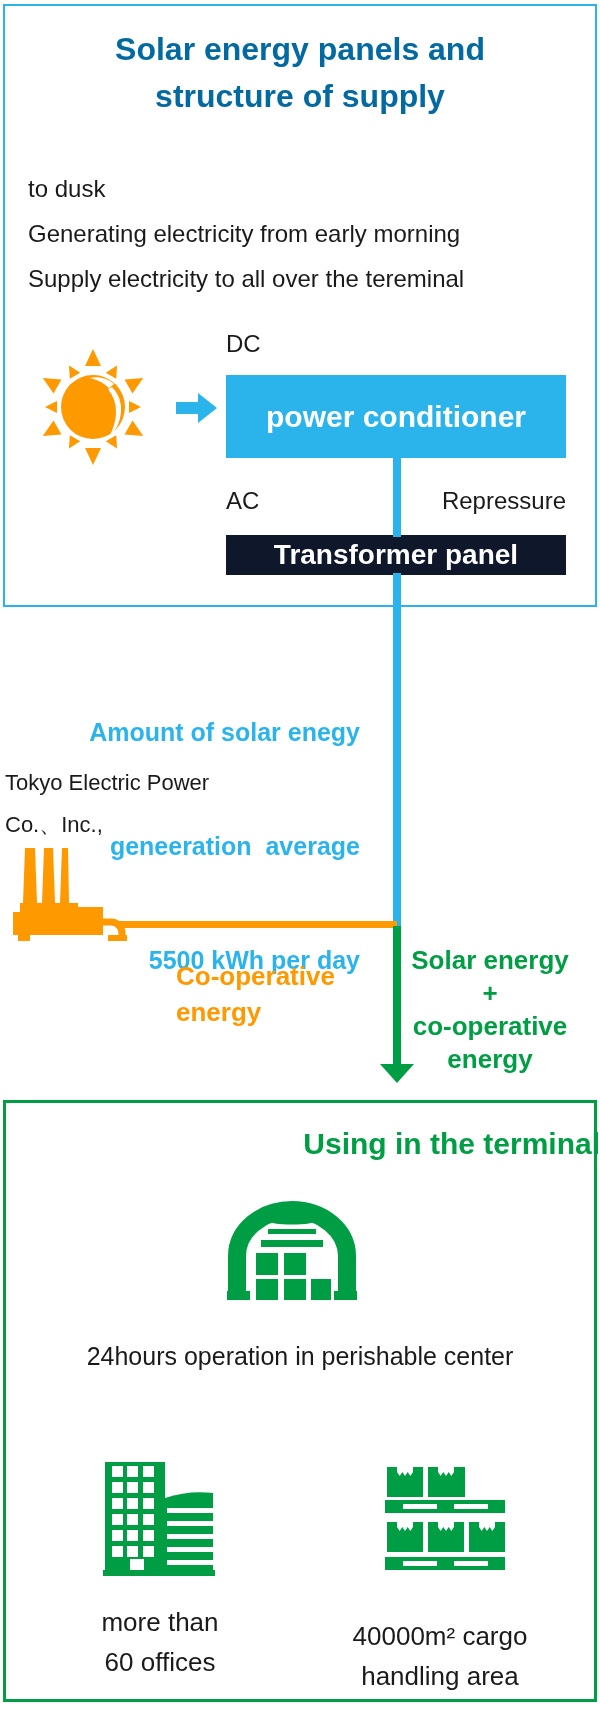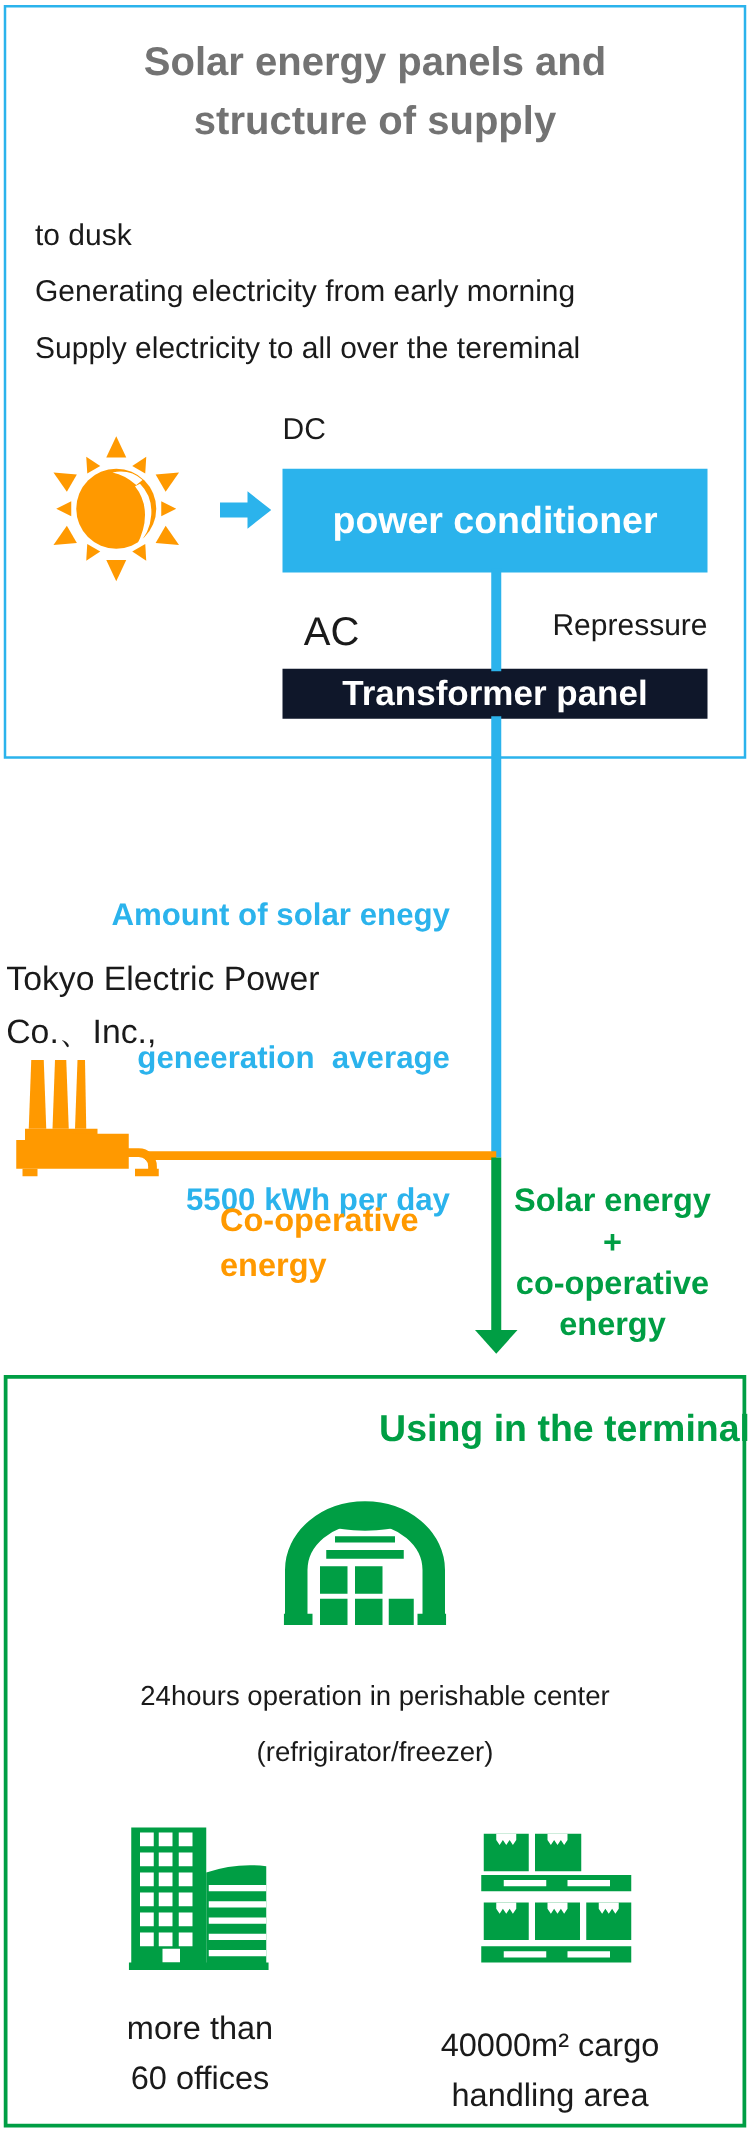--- a/index.html
+++ b/index.html
@@ -1,45 +1,45 @@
 <!DOCTYPE html>
 <html><head>
 <meta charset="utf-8">
 <style>
   html,body{margin:0;padding:0;background:#fff;}
   #canvas{position:relative;width:600px;height:1710px;background:#fff;overflow:hidden;
           font-family:"Liberation Sans","DejaVu Sans",sans-serif;color:#1a1a1a;}
   .abs{position:absolute;}
   
   .outer-top{left:3px;top:4px;width:594px;height:603px;border:2.5px solid #2bb3ec;box-sizing:border-box;}
-  .main-title{left:0;top:26px;width:600px;text-align:center;font-size:32px;font-weight:bold;color:#737373;line-height:47px;}
+  .main-title{left:0;top:26px;width:600px;text-align:center;font-size:32px;font-weight:bold;color:#0369a1;line-height:47px;}
   .intro{left:28px;top:166px;width:562px;font-size:24px;line-height:45px;}
   .sun{left:33px;top:347px;width:120px;height:120px;}
   .arrow-right{left:176px;top:392px;width:42px;height:32px;}
   .dc-label{left:226px;top:330px;font-size:24px;}
   .pc-box{left:226px;top:375px;width:340px;height:83px;background:#2bb3ec;color:#fff;text-align:center;line-height:83px;font-size:30px;font-weight:bold;}
-  .ac-label{left:226px;top:487px;font-size:32px;margin-left:17px;}
+  .ac-label{left:226px;top:487px;font-size:24px;}
   .repressure-label{left:226px;top:487px;width:340px;text-align:right;font-size:24px;}
   .tp-box{left:226px;top:535px;width:340px;height:40px;background:#0f172a;color:#fff;text-align:center;line-height:40px;font-size:28px;font-weight:bold;}
   .conn-blue{left:393px;top:455px;width:8px;height:82px;background:#2bb3ec;}
   .line-blue{left:393px;top:573px;width:8px;height:353px;background:#2bb3ec;}
   
   .gen-text{left:8px;top:637px;width:352px;text-align:right;font-size:25px;font-weight:bold;color:#2bb3ec;line-height:38px;white-space:pre-wrap;}
-  .tepco{left:5px;top:762px;font-size:27px;line-height:42px;}
+  .tepco{left:5px;top:762px;font-size:22px;line-height:42px;}
   .factory{left:8px;top:845px;width:132px;height:100px;}
   .line-orange{left:116px;top:921px;width:281px;height:7px;background:#ff9900;}
   .coop{left:176px;top:958px;font-size:26px;font-weight:bold;color:#ff9900;line-height:36px;}
   .line-green{left:393px;top:926px;width:8px;height:140px;background:#009e44;}
   .arrow-down{left:380px;top:1064px;width:0;height:0;border-left:17px solid transparent;border-right:17px solid transparent;border-top:19px solid #009e44;}
   .solarplus{left:388px;top:944px;width:204px;text-align:center;font-size:26px;font-weight:bold;color:#009e44;line-height:33px;}
   
   .outer-bottom{left:3px;top:1100px;width:594px;height:602px;border:3px solid #009e44;box-sizing:border-box;}
   .bottom-title{left:0;top:1127px;width:600px;text-align:right;font-size:30px;font-weight:bold;color:#009e44;}
   .warehouse{left:227px;top:1198px;width:130px;height:102px;}
-  .perishable{left:0;top:1334px;width:600px;text-align:center;font-size:22px;line-height:45px;}
+  .perishable{left:0;top:1334px;width:600px;text-align:center;font-size:25px;line-height:45px;}
   .building{left:103px;top:1460px;width:112px;height:120px;}
   .cargo{left:383px;top:1463px;width:126px;height:108px;}
   .cap-left{left:55px;top:1602px;width:210px;text-align:center;font-size:26px;line-height:40px;}
   .cap-right{left:325px;top:1602px;width:230px;text-align:center;font-size:26px;line-height:40px;margin-top:14px;}
 </style>
 </head>
 <body>
 
 <div id="canvas">
 
@@ -149,21 +149,20 @@
       <rect x="29" y="55" width="22" height="22"></rect>
       <rect x="57" y="55" width="22" height="22"></rect>
       <rect x="29" y="81" width="22" height="21"></rect>
       <rect x="57" y="81" width="22" height="21"></rect>
       <rect x="84" y="81" width="20" height="21"></rect>
     </g>
   </svg>
 
   <div class="abs perishable">
     <div>24hours operation in perishable center</div>
-    <div>(refrigirator/freezer)</div>
   </div>
 
   <svg class="abs building" viewBox="0 0 112 120">
     <rect x="2" y="2" width="60" height="114" fill="#009e44"></rect>
     <g fill="#ffffff">
       <rect x="9" y="6" width="11" height="11"></rect>
         <rect x="24" y="6" width="11" height="11"></rect>
         <rect x="40" y="6" width="11" height="11"></rect>
       <rect x="9" y="22" width="11" height="11"></rect>
         <rect x="24" y="22" width="11" height="11"></rect>

